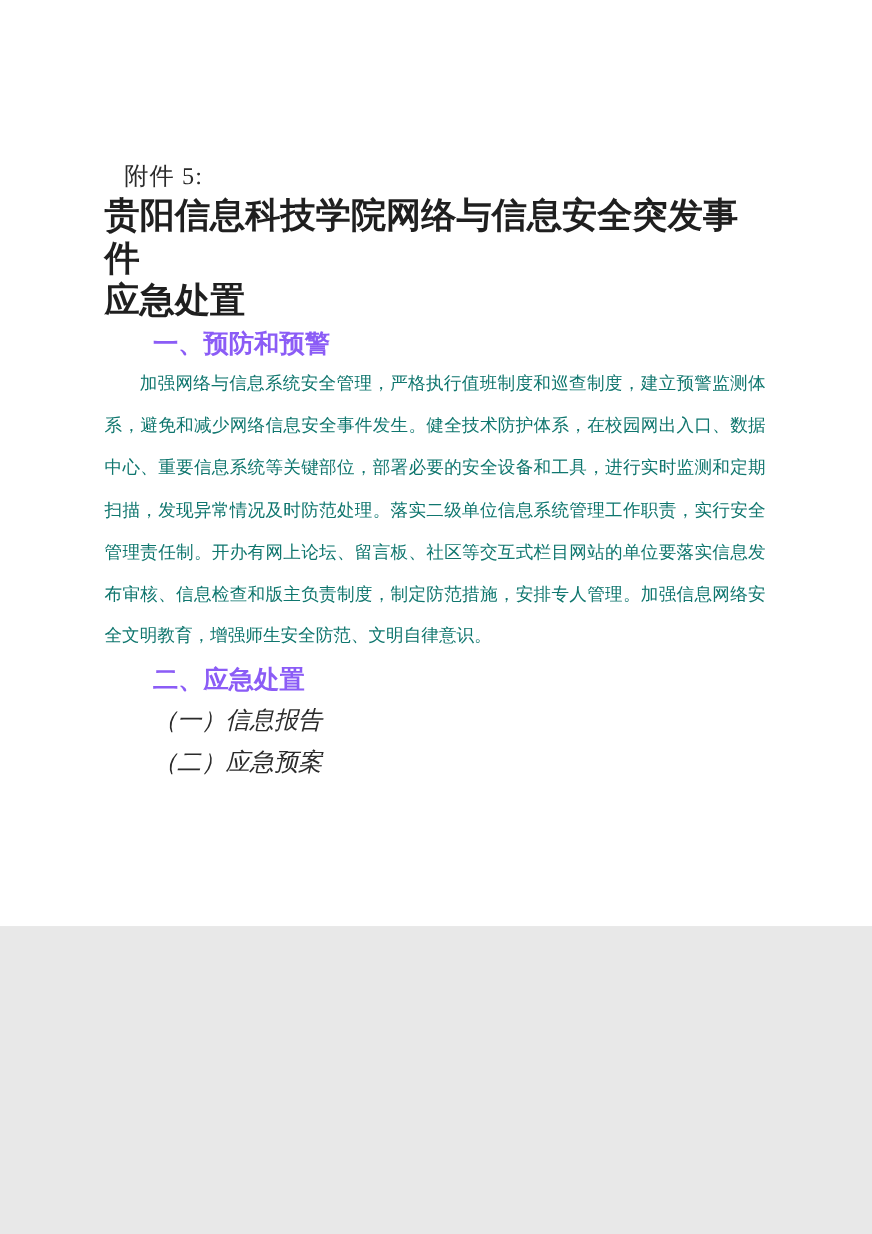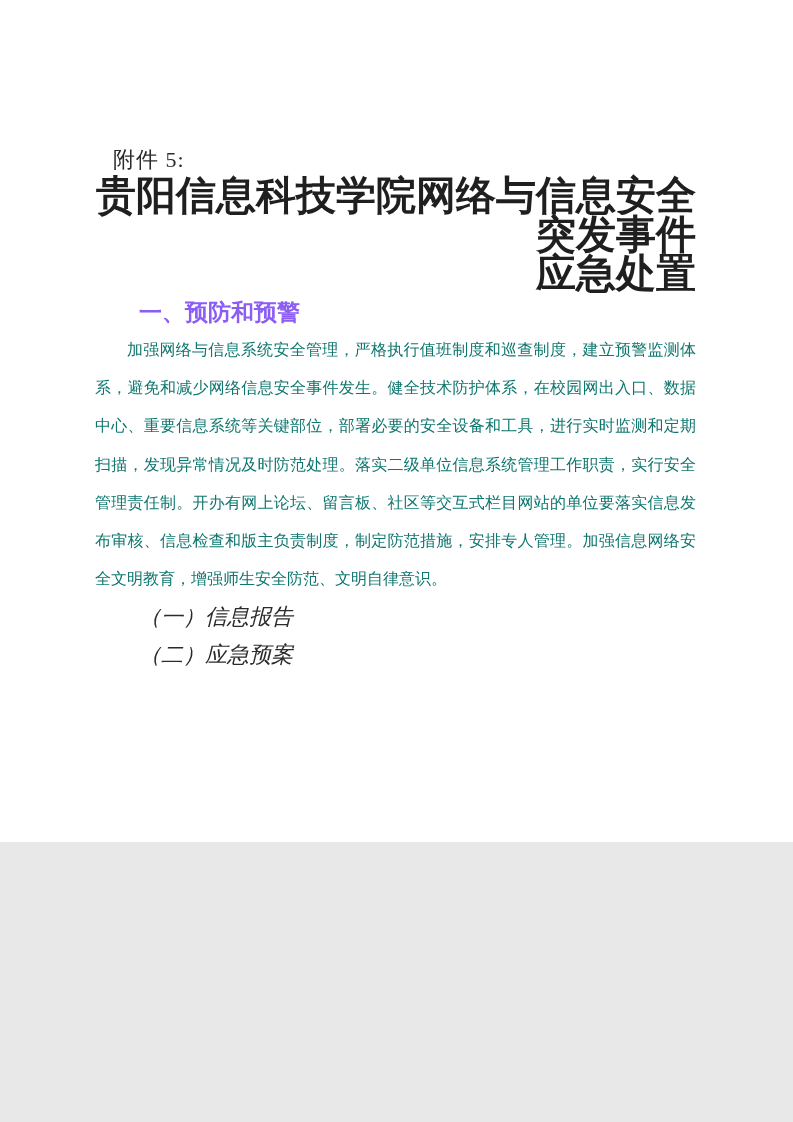--- a/index.html
+++ b/index.html
@@ -24,24 +24,24 @@
     width: 601px;
   }
   .attachment-label {
     font-size: 22px;
     line-height: 32px;
     margin: 0 0 0 18px;
     letter-spacing: 1px;
   }
   .doc-title {
     margin: 0;
-    font-size: 40px;
+    font-size: 32px;
     line-height: 39px;
     font-weight: 700;
-    text-align: right;
+    text-align: left;
     color: #1f1f1f;
   }
   .doc-title .title-line {
     display: block;
   }
   .section-heading {
     margin: 0;
     font-size: 23px;
     line-height: 38px;
     font-weight: 700;
@@ -87,20 +87,21 @@
 
     <h1 class="doc-title">
       <span class="title-line">贵阳信息科技学院网络与信息安全突发事件</span>
       <span class="title-line">应急处置</span>
     </h1>
 
     <h2 class="section-heading">一、预防和预警</h2>
 
     <p class="body-paragraph">加强网络与信息系统安全管理，严格执行值班制度和巡查制度，建立预警监测体系，避免和减少网络信息安全事件发生。健全技术防护体系，在校园网出入口、数据中心、重要信息系统等关键部位，部署必要的安全设备和工具，进行实时监测和定期扫描，发现异常情况及时防范处理。落实二级单位信息系统管理工作职责，实行安全管理责任制。开办有网上论坛、留言板、社区等交互式栏目网站的单位要落实信息发布审核、信息检查和版主负责制度，制定防范措施，安排专人管理。加强信息网络安全文明教育，增强师生安全防范、文明自律意识。</p>
 
+    <h2 class="section-heading">二、应急处置</h2>
 
     <h3 class="subsection-heading">（一）信息报告</h3>
 
 
     <h3 class="subsection-heading">（二）应急预案</h3>
 
   </div>
 
   <div class="page-number">— 57 —</div>
 </div>

